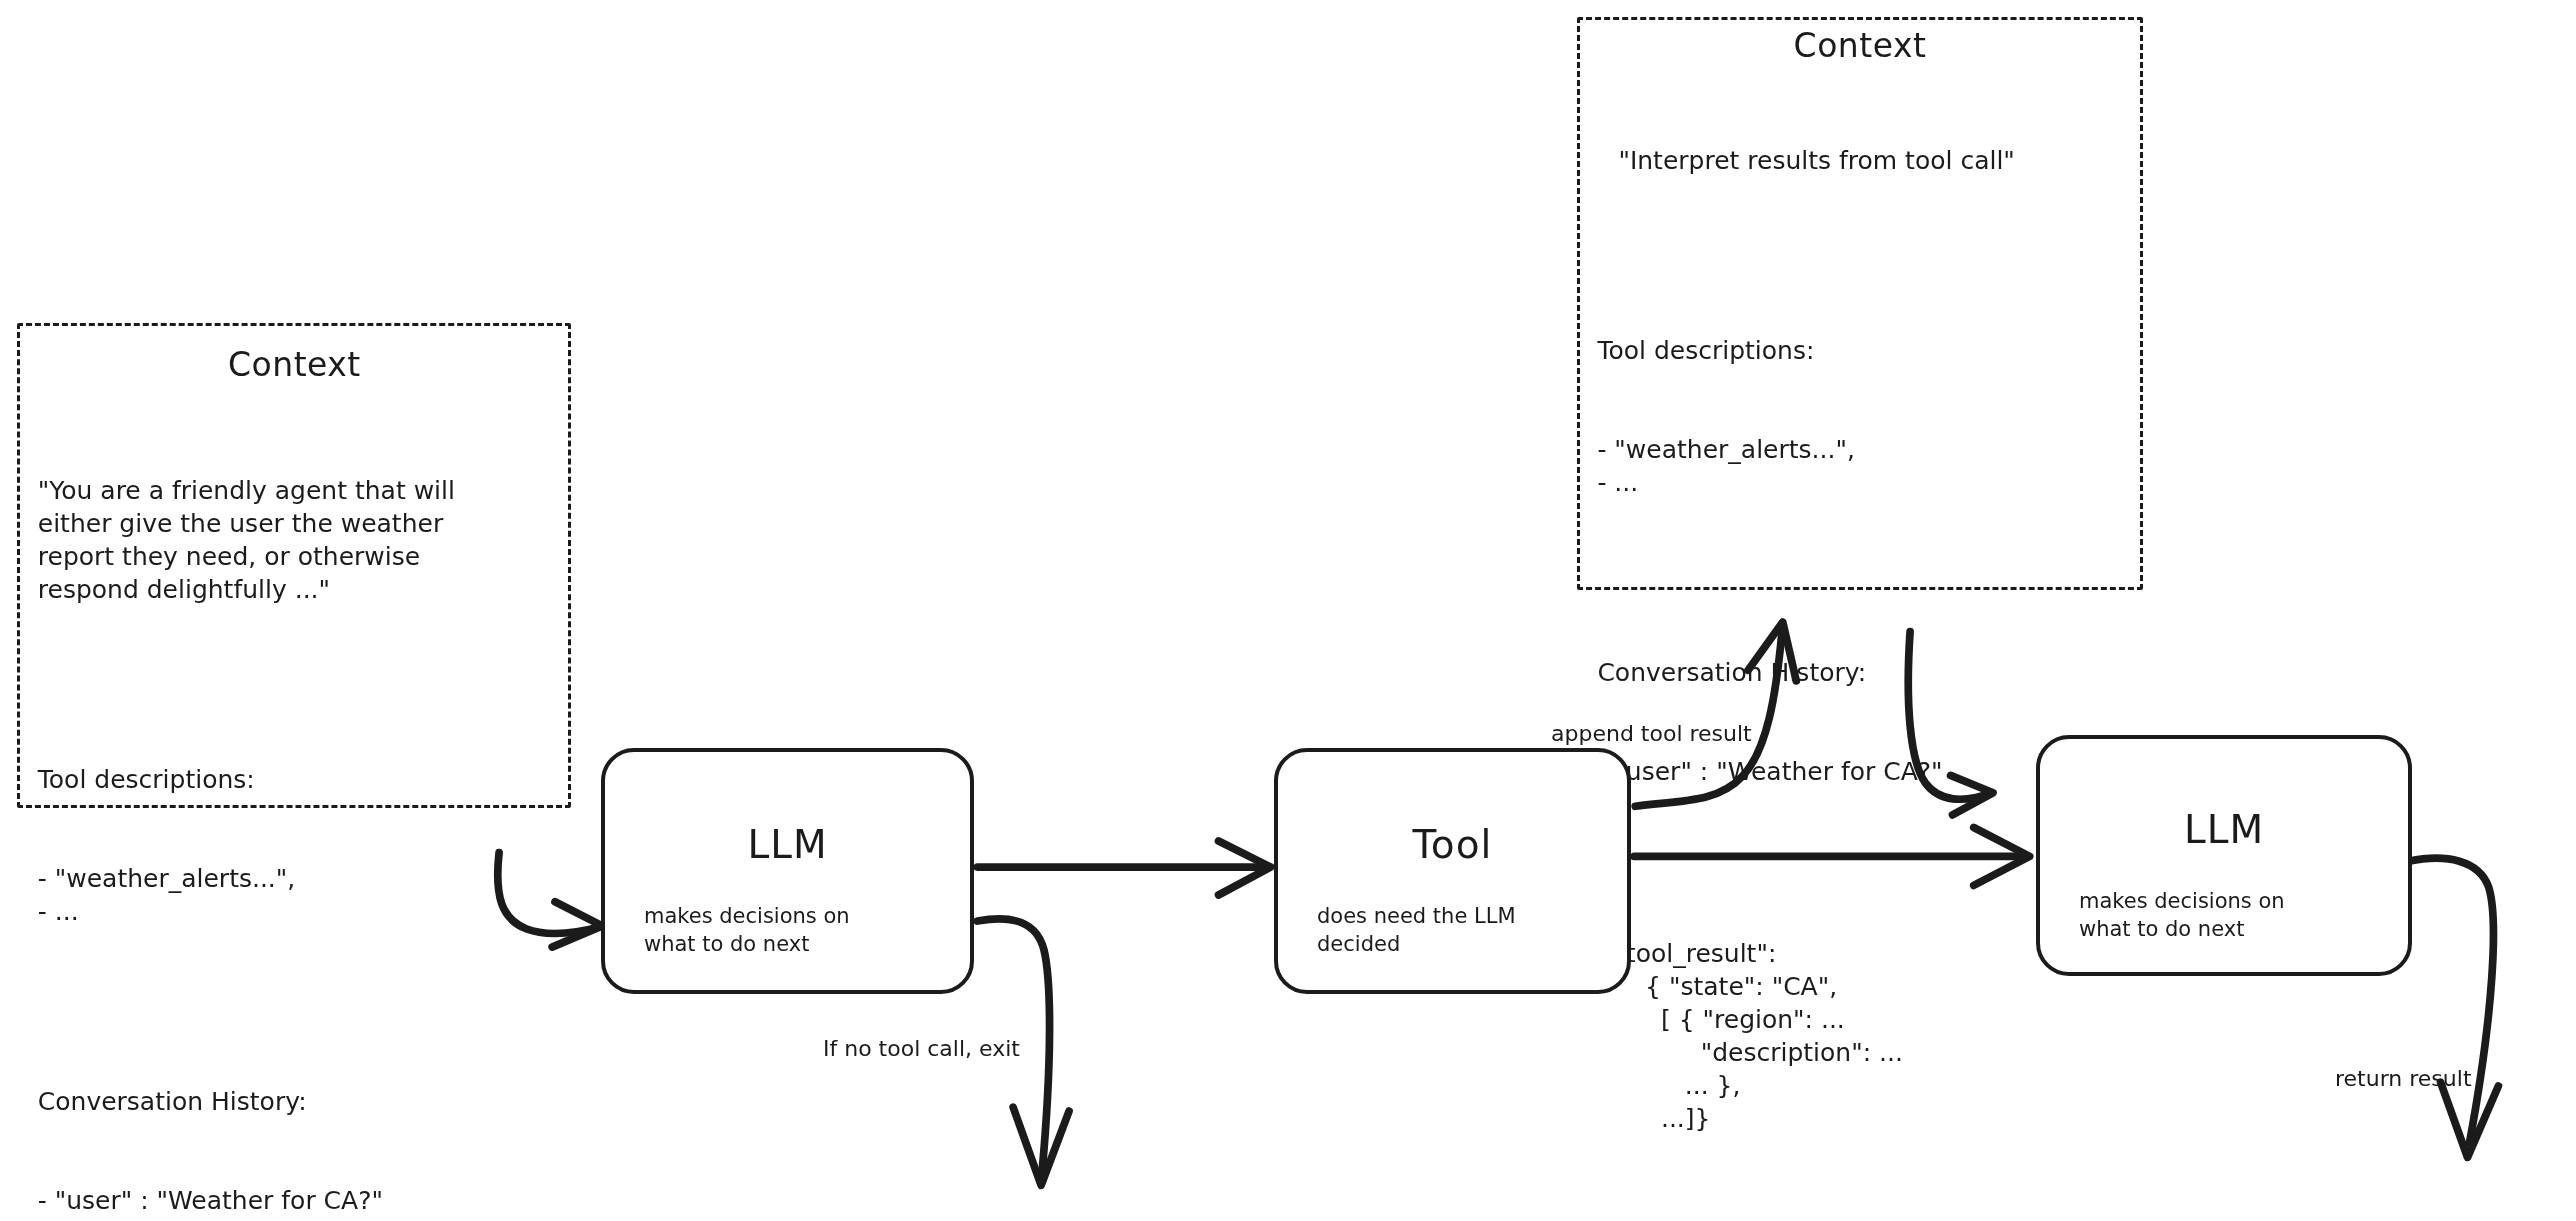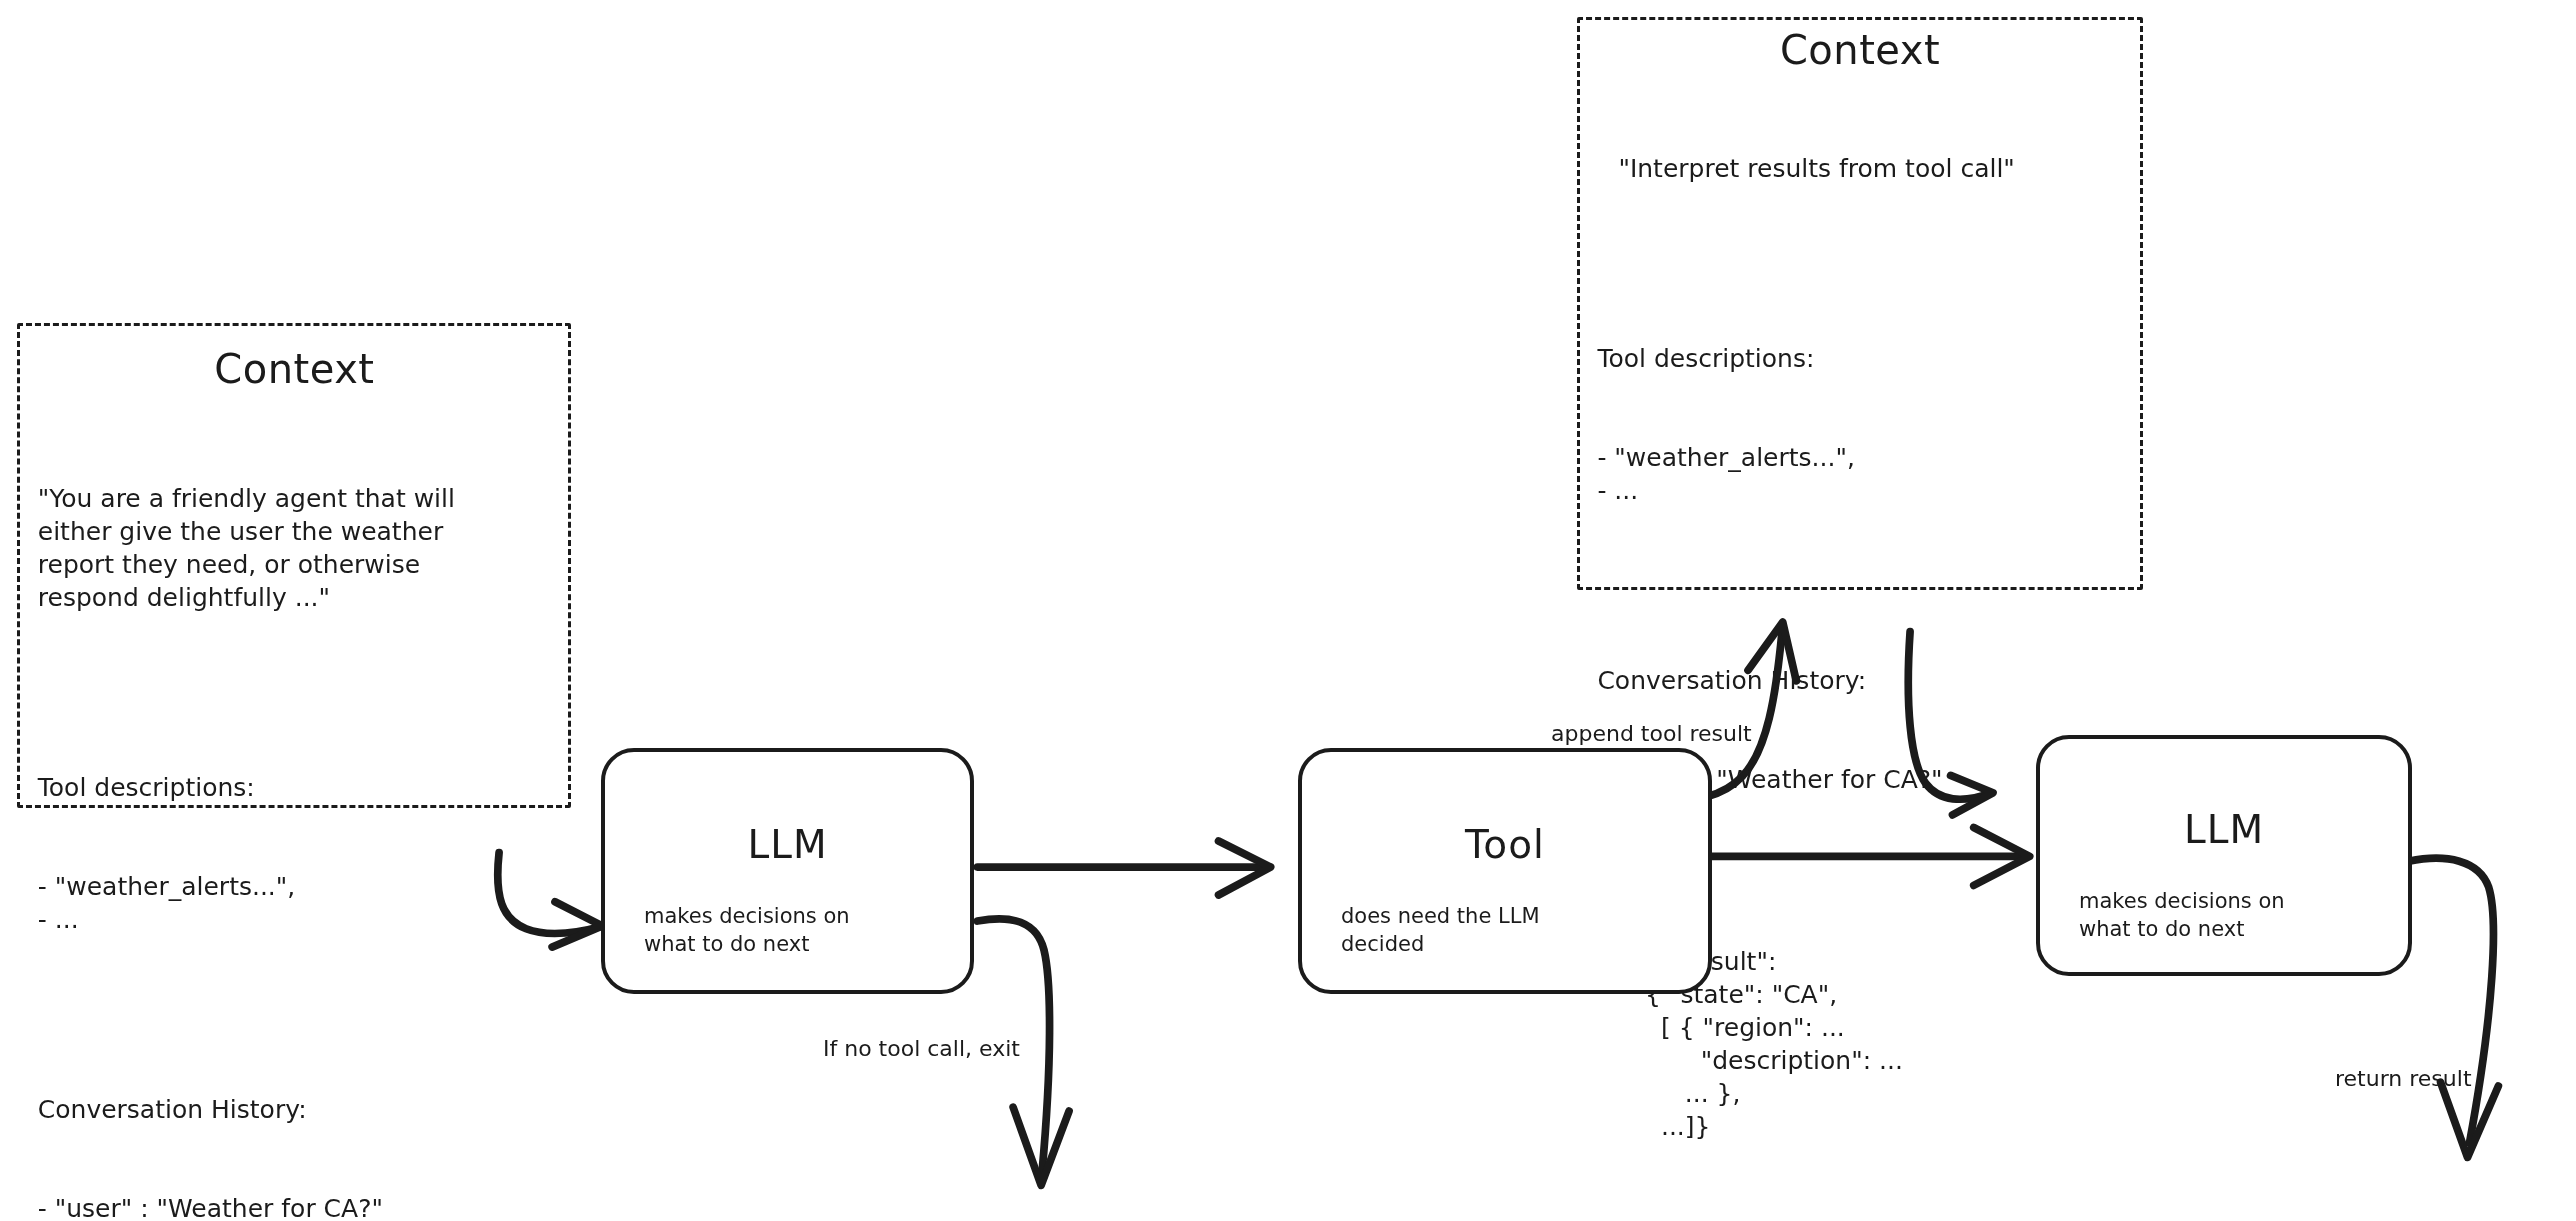--- a/index.html
+++ b/index.html
@@ -30,21 +30,21 @@
   
   .context-box {
     position: absolute;
     box-sizing: border-box;
     border: 3.9px dashed #1b1b1b;
     background: #ffffff;
     border-radius: 1.9px;
   }
   .context-title {
     text-align: center;
-    font-size: 40px;
+    font-size: 33px;
     letter-spacing: 0.5px;
     color: #1b1b1b;
     line-height: 1.1;
   }
   .context-body {
     font-size: 25px;
     line-height: 1.32;
     color: #1b1b1b;
     white-space: pre-wrap;
   }
@@ -87,21 +87,21 @@
     font-size: 21px;
     line-height: 1.32;
     color: #1b1b1b;
     margin-top: 39px;
     align-self: flex-start;
     margin-left: 39px;
     white-space: pre-line;
   }
 
   #node-llm1 { left: 601px;  top: 748px; width: 373px; height: 246px; }
-  #node-tool { left: 1274px; top: 748px; width: 414px; height: 246px; margin-left: 24px; }
+  #node-tool { left: 1274px; top: 748px; width: 357px; height: 246px; }
   #node-llm2 { left: 2036px; top: 735px; width: 376px; height: 241px; }
 
   
   .edge-label {
     position: absolute;
     font-size: 22px;
     color: #1b1b1b;
     white-space: nowrap;
     margin-top: 40px;
   }

